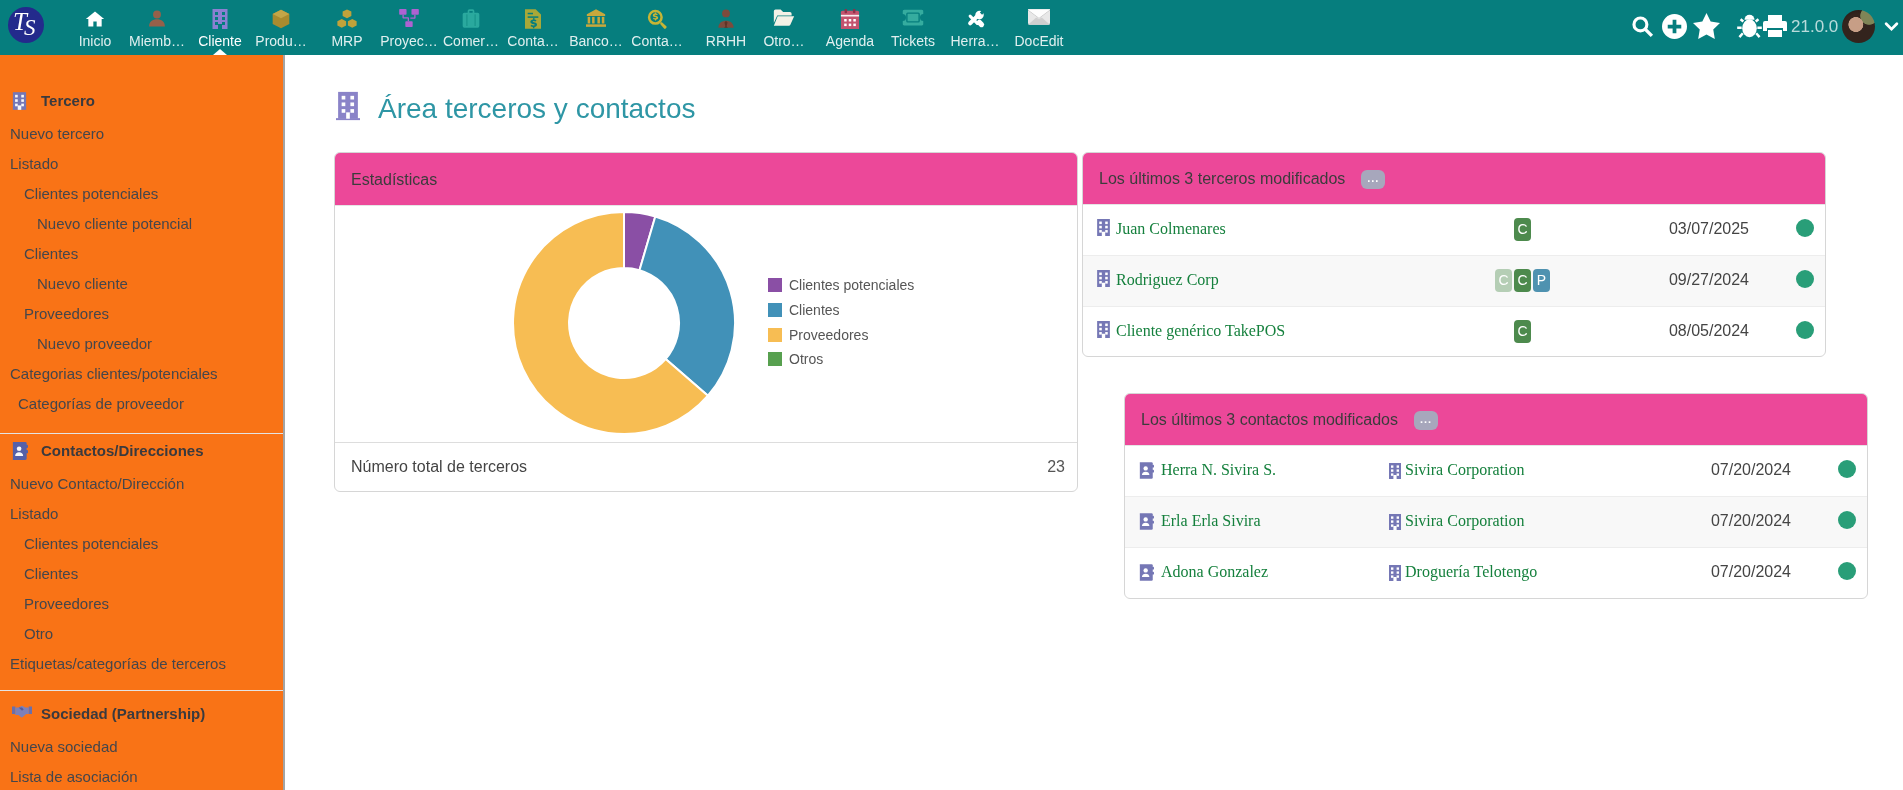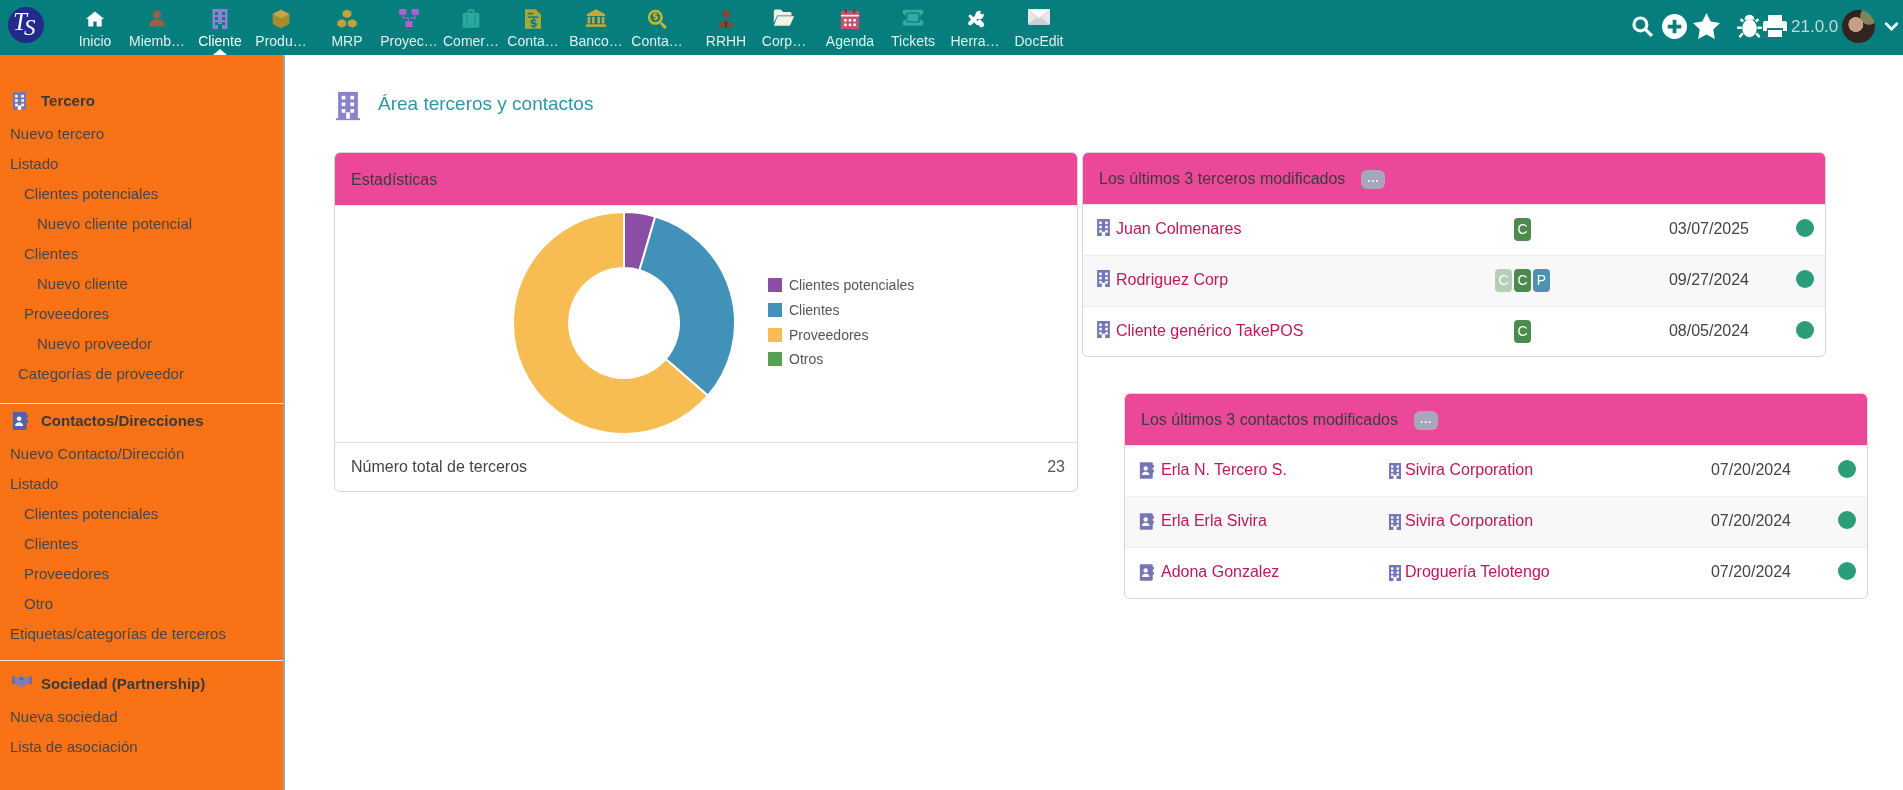--- a/index.html
+++ b/index.html
@@ -16,21 +16,21 @@
 .sh svg { position:absolute; left:12px; top:6px; }
 .si { height:30px; line-height:30px; font-size:15px; color:#45464b; white-space:nowrap; }
 .sep { border-top:1px solid #e4e4e4; } .sep1 { margin:14px 0 2px 0; } .sep2 { margin:11px 0 8px 0; } .sh { margin-bottom:3px; }
 #main { position:absolute; left:286px; top:55px; width:1617px; height:735px; background:#fff; }
 .panel { position:absolute; background:#fff; border:1px solid #d6d6d6; border-radius:6px; overflow:hidden; }
 .phead { background:#ec4899; font-size:16px; color:#3c3c3c; border-bottom:1px solid #e5e5e5; }
 .dots { display:inline-block; vertical-align:middle; width:24px; height:19px; background:#a7a7bc; border-radius:6px; color:#fff; font-size:11px; font-weight:bold; text-align:center; line-height:16px; letter-spacing:1px; margin-left:16px; }
 .row { position:relative; height:51px; border-bottom:1px solid #ededed; font-size:16px; }
 .row:last-child { border-bottom:none; }
 .row.alt { background:#f8f8f8; }
-.lnk { color:#be185d; text-decoration:none; }
+.lnk { color:#15803d; text-decoration:none;font-family:Liberation Serif, serif; }
 .date { position:absolute; right:76px; top:0; height:51px; line-height:48px; color:#444; }
 .dot { position:absolute; right:11px; top:14px; width:18px; height:18px; border-radius:50%; background:#299e78; }
 .badge { display:inline-block; width:17px; height:23px; border-radius:4px; color:#fff; font-size:14px; text-align:center; line-height:23px; }
 </style>
 </head>
 <body>
 <div id="topbar">
 <div id="logo">
       <span style="position:absolute;left:5px;top:-3px;font-size:25px;width:auto;line-height:36px">T</span>
       <span style="position:absolute;left:16px;top:3px;font-size:23px;width:auto;line-height:36px">S</span>
@@ -141,21 +141,21 @@
         </g>
         <path fill="#5e3426" d="M10 13.5l-1.8 2.2 1.1 4.5-1.5 1.8h4.4l-1.5-1.8 1.1-4.5z"></path>
       </svg>
       <div class="lbl">RRHH</div>
     </div>
 <div class="mi" style="left:739px">
       <svg width="22" height="18" viewBox="0 0 26 20">
         <path fill="#f4f1e6" d="M1 2a2 2 0 012-2h6l3 3h8a2 2 0 012 2v2H5L1 16z"></path>
         <path fill="#f4f1e6" d="M5.5 8H25l-4.5 10a2 2 0 01-1.8 1.2H1z"></path>
       </svg>
-      <div class="lbl">Corp…</div>
+      <div class="lbl">Otro…</div>
     </div>
 <div class="mi" style="left:805px">
       <svg width="19" height="20" viewBox="0 0 22 24">
         <path fill="#c4536e" d="M0 4a2 2 0 012-2h18a2 2 0 012 2v20H0z" transform="translate(0,0)"></path>
         <rect x="4.5" y="0" width="3" height="5" rx="1.2" fill="#8f3049"></rect>
         <rect x="14.5" y="0" width="3" height="5" rx="1.2" fill="#8f3049"></rect>
         <rect x="0" y="7" width="22" height="2" fill="#fff" opacity=".9"></rect>
         <g fill="#fff">
           <rect x="4" y="12" width="3" height="3"></rect>
           <rect x="9.5" y="12" width="3" height="3"></rect>
@@ -243,20 +243,21 @@
         </g>
       </svg>Tercero</div>
 <div class="si" style="padding-left:10px">Nuevo tercero</div>
 <div class="si" style="padding-left:10px">Listado</div>
 <div class="si" style="padding-left:24px">Clientes potenciales</div>
 <div class="si" style="padding-left:37px">Nuevo cliente potencial</div>
 <div class="si" style="padding-left:24px">Clientes</div>
 <div class="si" style="padding-left:37px">Nuevo cliente</div>
 <div class="si" style="padding-left:24px">Proveedores</div>
 <div class="si" style="padding-left:37px">Nuevo proveedor</div>
+<div class="si" style="padding-left:10px">Categorias clientes/potenciales</div>
 <div class="si" style="padding-left:18px">Categorías de proveedor</div>
 <div class="sep sep1"></div>
 <div class="sh"><svg width="16" height="18" viewBox="0 0 18 20">
         <path fill="#5560a8" d="M1 0h14a1.5 1.5 0 011.5 1.5v17A1.5 1.5 0 0115 20H1z"></path>
         <rect x="15.5" y="3" width="2.5" height="3.6" rx="1" fill="#5560a8"></rect>
         <rect x="15.5" y="9" width="2.5" height="3.6" rx="1" fill="#5560a8"></rect>
         <g fill="#f7f7f7">
           <circle cx="8" cy="7.5" r="2.6"></circle>
           <path d="M3.5 15.5c0-2.6 2-4 4.5-4s4.5 1.4 4.5 4z"></path>
         </g>
@@ -286,21 +287,21 @@
       <g fill="#fff">
         <rect x="4" y="2.8" width="2.6" height="2.6"></rect>
         <rect x="10.2" y="2.8" width="2.6" height="2.6"></rect>
         <rect x="4" y="7.5" width="2.6" height="2.6"></rect>
         <rect x="10.2" y="7.5" width="2.6" height="2.6"></rect>
         <rect x="4" y="12.2" width="2.6" height="2.6"></rect>
         <rect x="10.2" y="12.2" width="2.6" height="2.6"></rect>
         <rect x="7.2" y="14.5" width="2.6" height="4.5"></rect>
       </g>
     </svg>
-<div style="position:absolute;left:92px;top:38px;font-size:19px;color:#2e96a5">Área terceros y contactos</div>
+<div style="position:absolute;left:92px;top:38px;font-size:28px;color:#2e96a5">Área terceros y contactos</div>
 
 <div class="panel" style="left:48px;top:97px;width:744px;height:340px">
   <div class="phead" style="height:53px;line-height:53px;padding-left:16px">Estadísticas</div>
   <svg style="position:absolute;left:0;top:53px" width="741" height="232" viewBox="0 0 741 232">
     <g stroke="#fff" stroke-width="2" transform="translate(0,0)">
       <path fill="#8a4fa5" d="M289.0 6.0A111.0 111.0 0 0 1 320.3 10.5L304.5 64.2A55.0 55.0 0 0 0 289.0 62.0Z"></path>
       <path fill="#4191b8" d="M320.3 10.5A111.0 111.0 0 0 1 372.9 189.7L330.6 153.0A55.0 55.0 0 0 0 304.5 64.2Z"></path>
       <path fill="#f7bd53" d="M372.9 189.7A111.0 111.0 0 1 1 289.0 6.0L289.0 62.0A55.0 55.0 0 1 0 330.6 153.0Z"></path>
     </g>
     <g font-size="14" fill="#555">
@@ -380,21 +381,21 @@
   <div class="row">
         <span style="position:absolute;left:14px;top:16px"><svg width="15" height="17" viewBox="0 0 18 20">
             <path fill="#7577b5" d="M1 0h14a1.5 1.5 0 011.5 1.5v17A1.5 1.5 0 0115 20H1z"></path>
             <rect x="15.5" y="3" width="2.5" height="3.6" rx="1" fill="#7577b5"></rect>
             <rect x="15.5" y="9" width="2.5" height="3.6" rx="1" fill="#7577b5"></rect>
             <g fill="#fff">
               <circle cx="8" cy="7.5" r="2.6"></circle>
               <path d="M3.5 15.5c0-2.6 2-4 4.5-4s4.5 1.4 4.5 4z"></path>
             </g>
           </svg></span>
-        <span class="lnk" style="position:absolute;left:36px;top:0;line-height:48px">Erla N. Tercero S.</span>
+        <span class="lnk" style="position:absolute;left:36px;top:0;line-height:48px">Herra N. Sivira S.</span>
         <span style="position:absolute;left:263px;top:17px"><svg width="14" height="16" viewBox="0 0 17 20">
             <path fill="#7577b5" d="M1 0h15v20H1z"></path>
             <g fill="#fff">
               <rect x="3.5" y="3" width="3" height="3"></rect>
               <rect x="10.5" y="3" width="3" height="3"></rect>
               <rect x="3.5" y="8" width="3" height="3"></rect>
               <rect x="10.5" y="8" width="3" height="3"></rect>
               <rect x="3.5" y="13" width="3" height="3"></rect>
               <rect x="10.5" y="13" width="3" height="3"></rect>
               <rect x="6.5" y="15" width="4" height="5"></rect>

